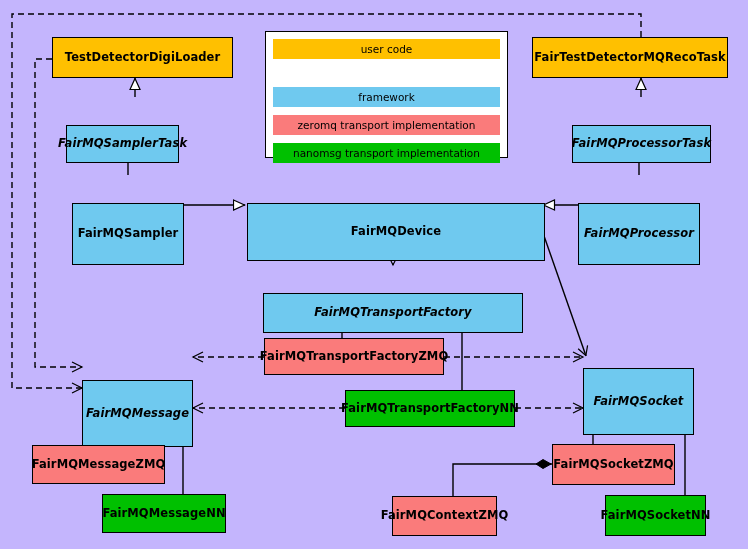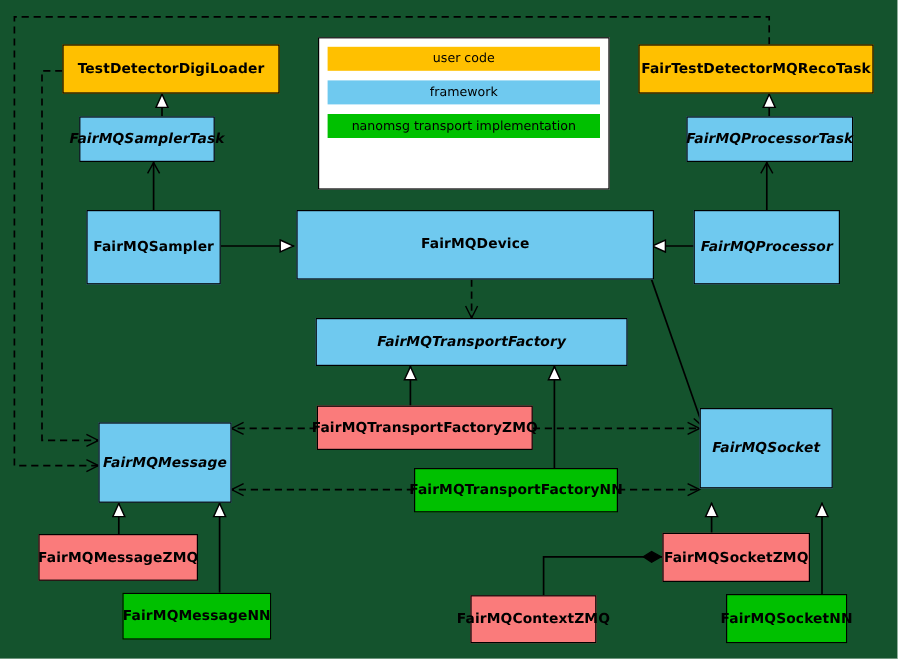--- a/index.html
+++ b/index.html
@@ -7,21 +7,21 @@
     padding: 0;
     background: #ffffff;
   }
   body {
     font-family: "DejaVu Sans", sans-serif;
   }
   #canvas {
     position: relative;
     width: 748px;
     height: 549px;
-    background: #14532d;
+    background: #c4b5fd;
     overflow: hidden;
   }
   #edges {
     position: absolute;
     left: 0;
     top: 0;
     width: 748px;
     height: 549px;
     pointer-events: none;
   }
@@ -37,21 +37,21 @@
     font-weight: bold;
     color: #000000;
     line-height: 1.15;
     letter-spacing: 0.1px;
     padding: 0 3px;
   }
   .node.italic {
     font-style: italic;
   }
   .user      { background: #ffc000; }
-  .framework { background: #6fc9ef; }
+  .framework { background: #6fc9ef; margin-top: 28px; }
   .zmq       { background: #fa7b7b; }
   .nn        { background: #00c000; }
 
   #legend {
     position: absolute;
     left: 265px;
     top: 31px;
     width: 243px;
     height: 127px;
     box-sizing: border-box;
@@ -135,20 +135,21 @@
 
       <line x1="685" y1="495" x2="685" y2="419" marker-end="url(#hollow-tri)"></line>
 
       <path d="M453,496 L453,464 L552,464" marker-end="url(#filled-diamond)"></path>
     </g>
   </svg>
 
   <div id="legend">
     <div class="legend-row user">user code</div>
     <div class="legend-row framework">framework</div>
+    <div class="legend-row zmq">zeromq transport implementation</div>
     <div class="legend-row nn">nanomsg transport implementation</div>
   </div>
 
   <div id="nodes-layer">
       <div class="node user" style="left: 52px; top: 37px; width: 181px; height: 41px;">TestDetectorDigiLoader</div>
       <div class="node user" style="left: 532px; top: 37px; width: 196px; height: 41px;">FairTestDetectorMQRecoTask</div>
       <div class="node framework italic" style="left: 66px; top: 97px; width: 113px; height: 38px;">FairMQSamplerTask</div>
       <div class="node framework italic" style="left: 572px; top: 97px; width: 139px; height: 38px;">FairMQProcessorTask</div>
       <div class="node framework" style="left: 72px; top: 175px; width: 112px; height: 62px;">FairMQSampler</div>
       <div class="node framework" style="left: 247px; top: 175px; width: 298px; height: 58px;">FairMQDevice</div>

